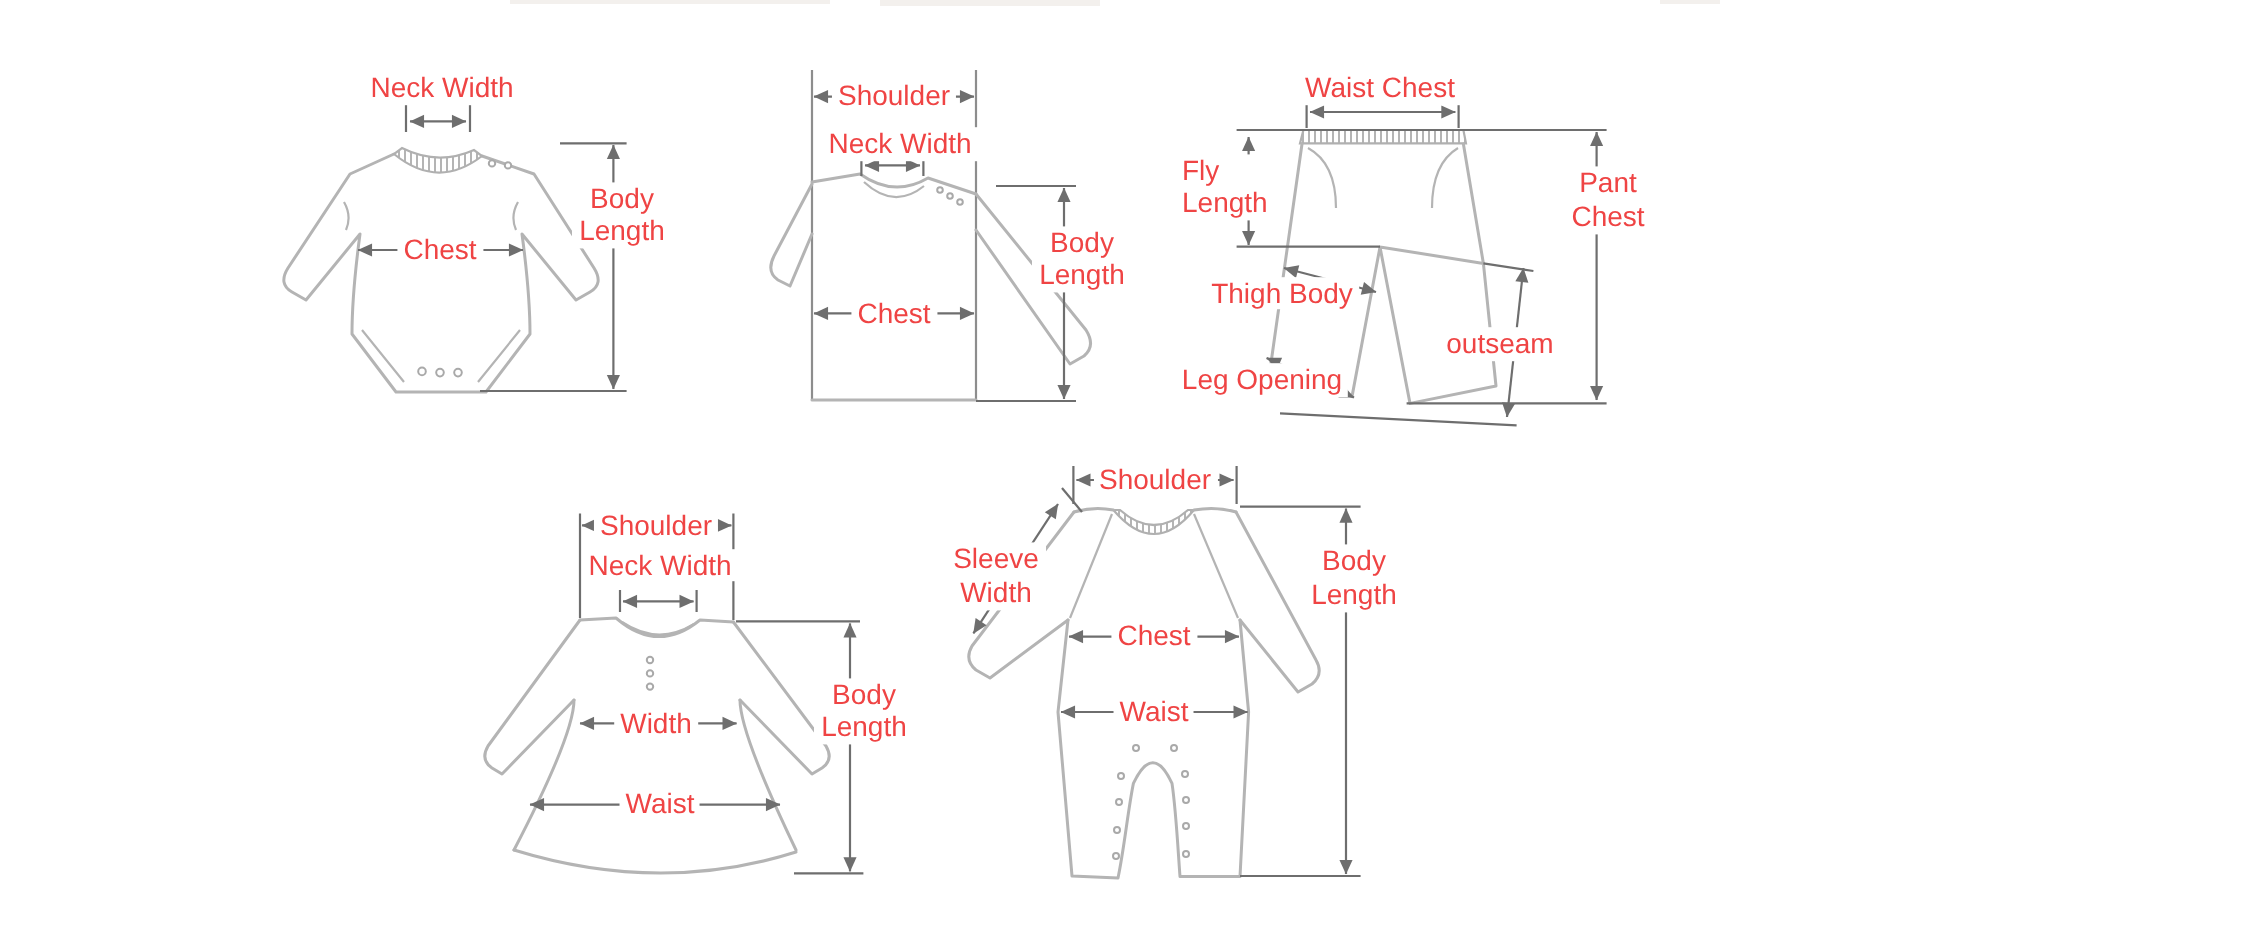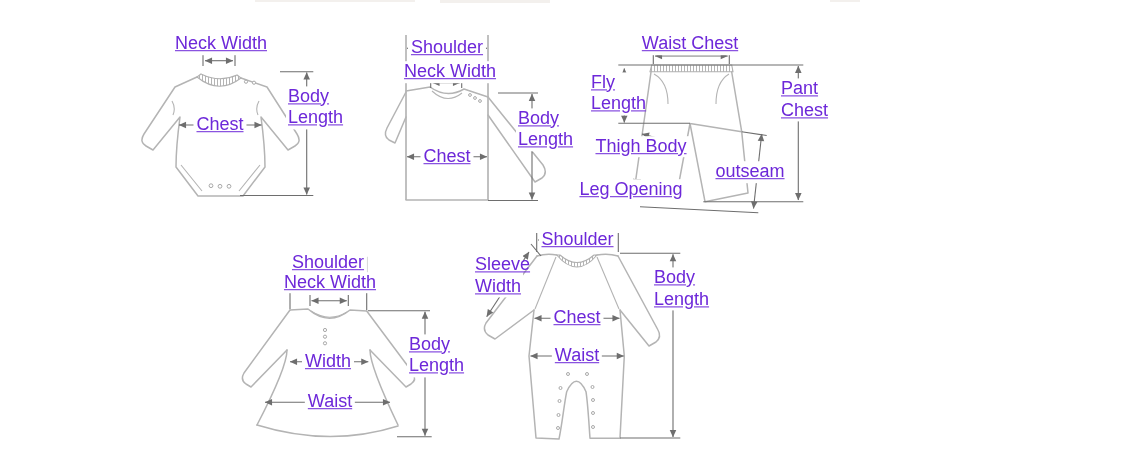--- a/index.html
+++ b/index.html
@@ -1,22 +1,22 @@
 <!DOCTYPE html>
 <html><head>
 <meta charset="utf-8">
 <style>
   html,body{margin:0;padding:0;background:#fff;}
   #stage{position:relative;width:1125px;height:463px;background:#ffffff;overflow:hidden;
          font-family:"Liberation Sans", sans-serif;}
   .diagram{position:absolute;}
   .dsvg{position:absolute;left:0;top:0;display:block;}
-  .lbl{position:absolute;transform:translate(-50%,-50%);font-size:18px;line-height:1.2;
-       color:#6d28d9;background:#fff;padding:0 3px;white-space:nowrap;text-align:center;text-decoration:underline;}
-  .lbl2{white-space:normal;width:46px;text-align:left;padding:0 2px;}
+  .lbl{position:absolute;transform:translate(-50%,-50%);font-size:14px;line-height:1.2;
+       color:#ef4444;background:#fff;padding:0 3px;white-space:nowrap;text-align:center;}
+  .lbl2{white-space:normal;width:46px;text-align:center;padding:0 2px;}
   .ra{text-align:left;}
   .artifact{position:absolute;background:#ece8e3;opacity:.65;}
   svg .m{stroke:#6e6e6e;stroke-width:1.1;fill:none;}
   svg .g{stroke:#b4b4b4;stroke-width:1.5;fill:none;stroke-linejoin:round;stroke-linecap:round;}
   svg .gt{stroke:#b4b4b4;stroke-width:1.1;fill:none;}
   svg .v{stroke:#8d8d8d;stroke-width:1.1;fill:none;}
   svg .rib{stroke:#b0b0b0;stroke-width:1.1;}
   svg .btn{stroke:#a9a9a9;stroke-width:1;fill:#ffffff;}
 </style>
 </head>
@@ -202,19 +202,19 @@
         <line class="m" x1="73.2" y1="15" x2="151.8" y2="15" marker-start="url(#ah5)" marker-end="url(#ah5)"></line>
         <path class="m" d="M66,19 L76,31"></path>
         <line class="m" x1="64" y1="27" x2="21.7" y2="91.7" marker-start="url(#ah5)" marker-end="url(#ah5)"></line>
         <line class="m" x1="69.5" y1="93.3" x2="154.5" y2="93.3" marker-start="url(#ah5)" marker-end="url(#ah5)"></line>
         <line class="m" x1="65.5" y1="131" x2="158.8" y2="131" marker-start="url(#ah5)" marker-end="url(#ah5)"></line>
         <path class="m" d="M155,28.3 H215.3 M155,213 H215.3"></path>
         <line class="m" x1="208" y1="29.3" x2="208" y2="212" marker-start="url(#ah5)" marker-end="url(#ah5)"></line>
       </g>
     </svg>
     <div class="lbl" style="left:112.5px;top:15px">Shoulder</div>
-    <div class="lbl lbl2" style="left:33px;top:51px">Sleeve Width</div>
+    <div class="lbl lbl2" style="left:33px;top:63px">Sleeve Width</div>
     <div class="lbl" style="left:112px;top:93px">Chest</div>
     <div class="lbl" style="left:112px;top:131px">Waist</div>
     <div class="lbl lbl2" style="left:212px;top:64px">Body Length</div>
   </div>
 
 </div>
 
 </body></html>

